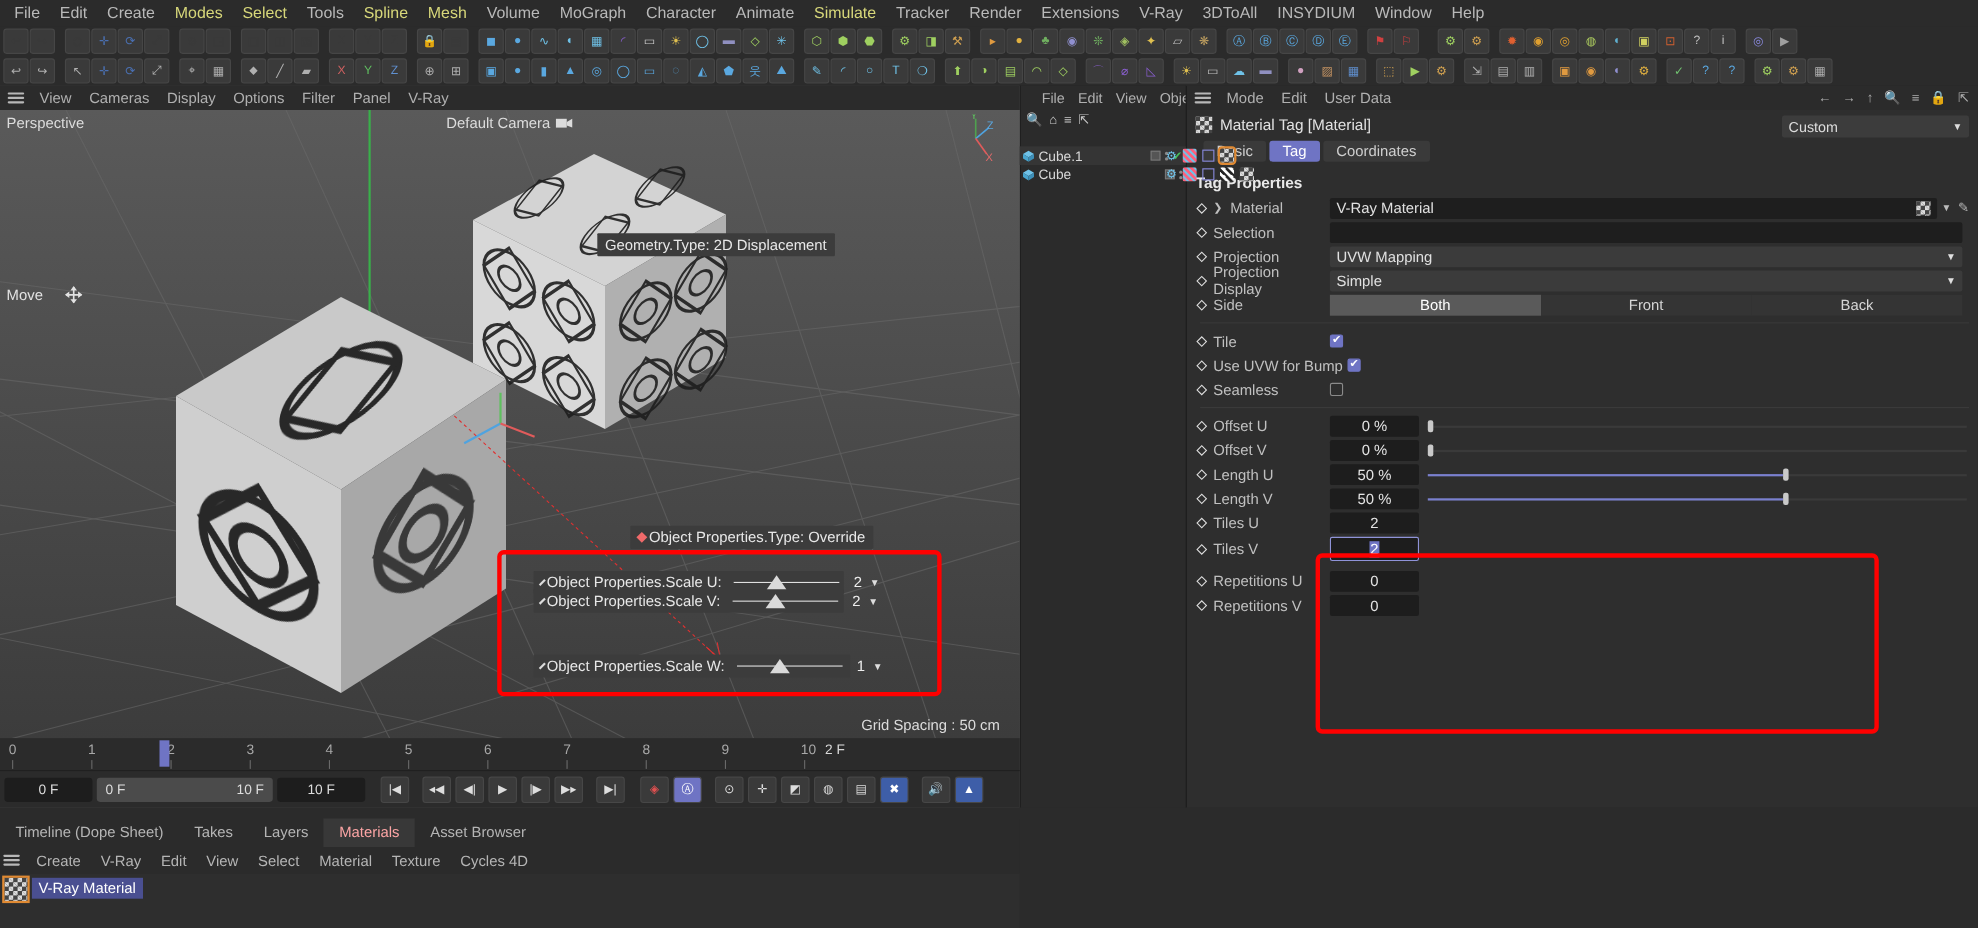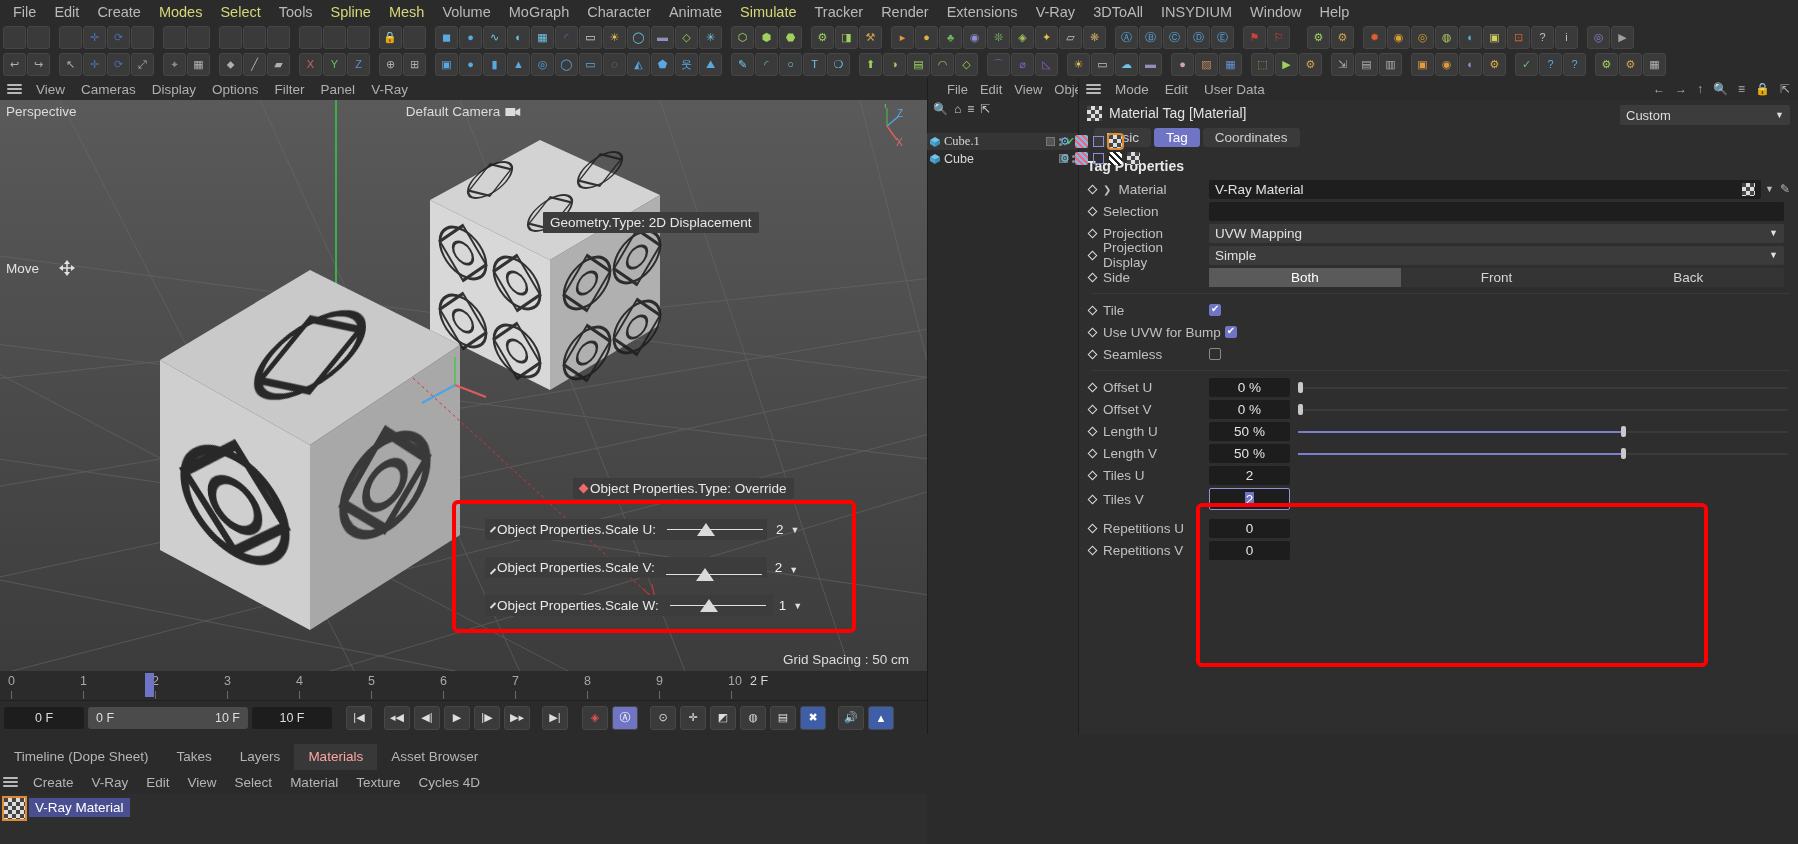--- a/index.html
+++ b/index.html
@@ -93,21 +93,21 @@
   .trange { height: 22px; background: #4b4b4b; border-radius: 3px; color: #ddd; font-size: 12.5px;
             display: flex; align-items: center; justify-content: space-between; padding: 0 8px; width: 160px;}
   .pbtn { width: 26px; height: 24px; background: #3a3a3a; border: 1px solid #474747; border-radius: 3px;
           display: flex; align-items: center; justify-content: center; color: #ddd; font-size: 11px;}
   .pbtn.rec { color: #e05050; }
   .pbtn.act { background: #6f74c4; color: #fff; }
   .pbtn.act2 { background: #3e5ea8; color: #fff; }
 
   
   .objrow { display: flex; align-items: center; height: 17px; font-size: 12.5px; color: #d8d8d8; gap: 3px; padding-left: 2px;}
-  .objrow.sel { background: #353535; font-family: Liberation Serif, serif; }
+  .objrow.sel { background: #353535; }
   .tagico { width: 13px; height: 13px; border-radius: 2px; }
   .tagico.sel { outline: 2px solid #e08a33; }
   .attr-title { display: flex; align-items: center; gap: 7px; padding: 5px 8px 3px 8px; font-size: 14px; color: #e2e2e2; }
   .preset {
     position: absolute; right: 8px; top: 27px; width: 170px; height: 20px; background: #3c3c3c;
     border-radius: 2px; font-size: 13px; color: #ddd; display:flex; align-items:center; padding: 0 6px;
     justify-content: space-between;
   }
   .tabs { display: flex; gap: 3px; padding: 4px 8px 4px 15px; }
   .tab { font-size: 13.5px; padding: 2px 12px; border-radius: 3px; color: #cfcfcf; background: #3a3a3a; }
@@ -541,21 +541,21 @@
           <span>Object Properties.Scale U:</span>
           <span class="hud-slider">
             <span class="hud-track">
                 <span class="hud-knob" style="left:30px;"></span>
               </span>
           </span>
           <span class="hud-val">2</span>
           <span class="hud-caret">▼</span>
         </div>
 
-        <div class="hud-chip" style="left:485px; top:457px; width:282px;align-items:flex-end;">
+        <div class="hud-chip" style="left:485px; top:436px; width:282px;">
           <span class="diamond hollow"></span>
           <span>Object Properties.Scale V:</span>
           <span class="hud-slider">
             <span class="hud-track">
                 <span class="hud-knob" style="left:30px;"></span>
               </span>
           </span>
           <span class="hud-val">2</span>
           <span class="hud-caret">▼</span>
         </div>

